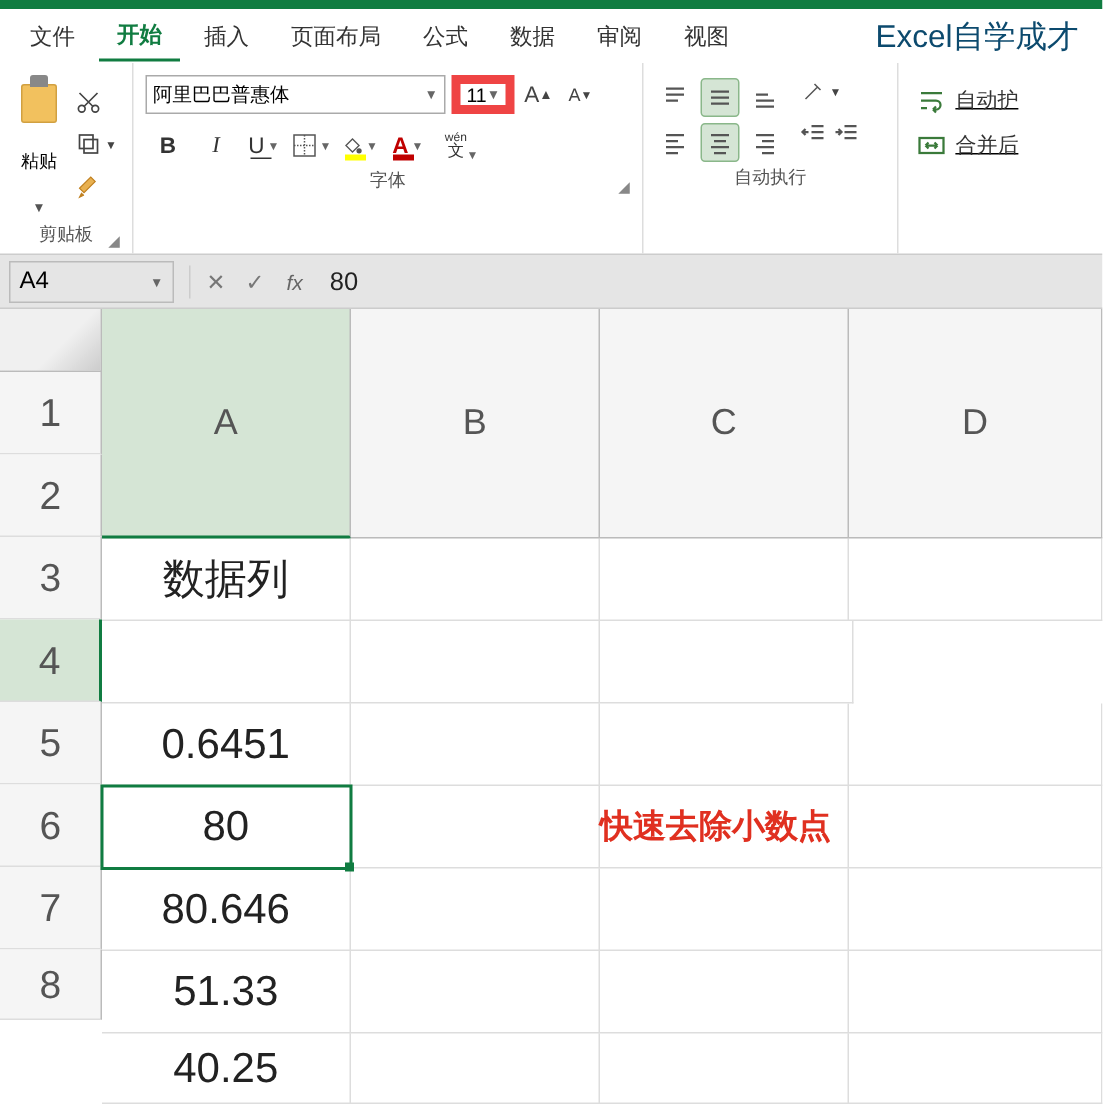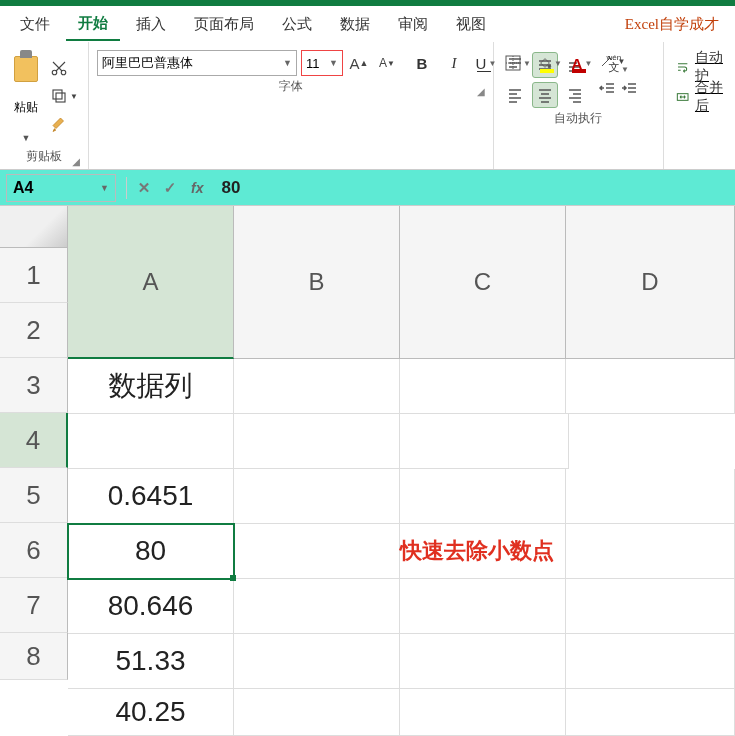--- a/index.html
+++ b/index.html
@@ -3,64 +3,64 @@
 <meta charset="utf-8">
 <style>
   * { box-sizing: border-box; margin: 0; padding: 0; font-family: "Microsoft YaHei", Arial, sans-serif; }
   body { width: 735px; height: 736px; overflow: hidden; background: #fff; }
   
   .titlebar-strip { height: 6px; background: #107c41; }
   
   .menubar { display: flex; align-items: center; height: 36px; background: #fff; padding: 0 8px; gap: 4px; }
   .menubar-item { padding: 6px 12px; font-size: 15px; color: #333; cursor: pointer; }
   .menubar-item.active { color: #107c41; font-weight: bold; border-bottom: 2px solid #107c41; }
-  .menubar-right { margin-left: auto; font-size: 15px; color: #c2410c; padding: 6px 8px; font-family: Liberation Serif, serif; }
+  .menubar-right { margin-left: auto; font-size: 21px; color: #0c4a6e; padding: 6px 8px; }
   
   .ribbon { display: flex; height: 128px; background: #fff; border-bottom: 1px solid #ccc; }
   .ribbon-group { display: flex; flex-direction: column; border-right: 1px solid #ddd; padding: 4px 8px 2px 8px; }
   .ribbon-group-body { flex: 1; display: flex; align-items: center; gap: 4px; }
   .ribbon-group-label { display: flex; justify-content: center; align-items: center; font-size: 12px; color: #555; padding: 2px 0; position: relative; }
   .ribbon-launcher { position: absolute; right: 0; bottom: 0; font-size: 10px; color: #888; cursor: pointer; }
   
   .paste-block { display: flex; flex-direction: column; align-items: center; gap: 17px; padding: 0 4px; }
   .paste-icon { width: 28px; height: 32px; position: relative; }
   .paste-board { position:absolute; bottom:0; left:2px; width:24px; height:26px; background:#f2c15e; border:1px solid #d1a040; border-radius:2px;}
   .paste-clip  { position:absolute; top:0; left:8px; width:12px; height:8px; background:#888; border-radius:2px 2px 0 0;}
   .paste-label { font-size: 12px; }
   .paste-arrow { font-size: 9px; color:#555; }
   
   .mini-col { display: flex; flex-direction: column; gap: 6px; padding: 4px 2px; }
   .mini-btn { display:flex; align-items:center; gap:2px; font-size:13px; color:#444; cursor:pointer; height:22px; }
   .mini-btn svg { width:18px; height:18px; }
   
-  .font-group-body { display:flex; flex-direction:row; gap:8px; padding-top:4px; }
+  .font-group-body { display:flex; flex-direction:column; gap:8px; padding-top:4px; }
   .font-row1 { display:flex; gap:4px; align-items:center; }
   .font-name { width:200px; height:26px; border:1px solid #aaa; font-size:13px; padding:0 4px; display:flex; align-items:center; justify-content:space-between; background:#fff;}
-  .font-size { width:42px; height:26px; border:1px solid #ef4444; font-size:13px; display:flex; align-items:center; justify-content:space-between; padding:0 4px;}
+  .font-size { width:42px; height:26px; border:6px solid #ef4444; font-size:13px; display:flex; align-items:center; justify-content:space-between; padding:0 4px;}
   .font-btn { width:24px; height:24px; display:flex; align-items:center; justify-content:center; font-size:15px; color:#444; cursor:pointer;}
   .font-row2 { display:flex; gap:2px; align-items:center; }
   .fr2-btn { width:30px; height:26px; display:flex; align-items:center; justify-content:center; font-size:15px; cursor:pointer; color:#333; position:relative;}
   .fr2-btn .dd { font-size:8px; color:#666; margin-left:2px;}
   .underline-bar { position:absolute; bottom:4px; left:6px; right:10px; height:1.5px; background:#333;}
   .color-bar { position:absolute; bottom:3px; left:5px; width:14px; height:4px; }
   
   .align-body { display:flex; gap:10px; align-items:flex-start; padding-top:6px;}
   .align-grid { display:grid; grid-template-columns: repeat(3, 26px); grid-template-rows: repeat(2, 26px); gap:4px;}
   .align-btn { display:flex; align-items:center; justify-content:center; cursor:pointer; border-radius:3px;}
   .align-btn.sel { background:#d5e5d5; border:1px solid #8ab78a;}
   .align-btn svg { width:18px; height:18px; stroke:#555; stroke-width:1.5;}
   .align-side { display:flex; flex-direction:column; gap:10px; }
   .align-side-btn { display:flex; align-items:center; gap:2px; cursor:pointer; font-size:13px; color:#444;}
   .align-side-btn svg{width:18px;height:18px;}
   
   .wrap-group { padding:6px 4px;text-decoration:underline; }
   .wrap-btn { display:flex; align-items:center; gap:6px; font-size:14px; color:#333; cursor:pointer; height:30px;}
   .wrap-btn svg{width:20px;height:20px;}
   
-  .formula-bar { display:flex; align-items:center; height:36px; border-bottom:1px solid #ccc; background:#5eead4;font-weight:bold;}
+  .formula-bar { display:flex; align-items:center; height:36px; border-bottom:1px solid #ccc; background:#e5e5e5;}
   .name-box { width:110px; height:28px; margin:0 6px; border:1px solid #bbb; display:flex; align-items:center; padding:0 6px; font-size:16px; justify-content:space-between;}
   .fbar-sep { width:1px; height:22px; background:#ccc; margin:0 4px;}
   .fbar-btn { width:26px; height:26px; display:flex; align-items:center; justify-content:center; cursor:pointer; color:#777; font-size:15px;}
   .fx-label { font-style:italic; font-size:14px; color:#666; margin:0 8px;}
   .formula-input { flex:1; font-size:17px; padding:0 10px; color:#222;}
   
   .sheet { display:flex; height:530px; }
   .corner { width:68px; height:42px; background:linear-gradient(135deg, #f0f0f0 60%, #ccc 100%); border-right:1px solid #bbb; border-bottom:1px solid #bbb;}
   .col-headers { display:flex; flex:1; height:42px;}
   .col-header { border-right:1px solid #bbb; border-bottom:1px solid #bbb; background:#f5f5f5; display:flex; align-items:center; justify-content:center; font-size:24px; color:#555;}

